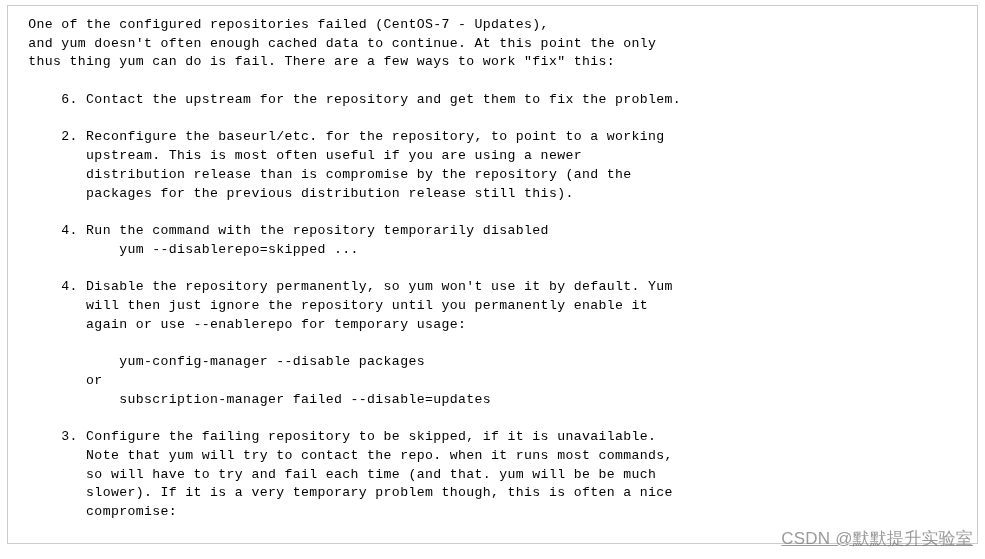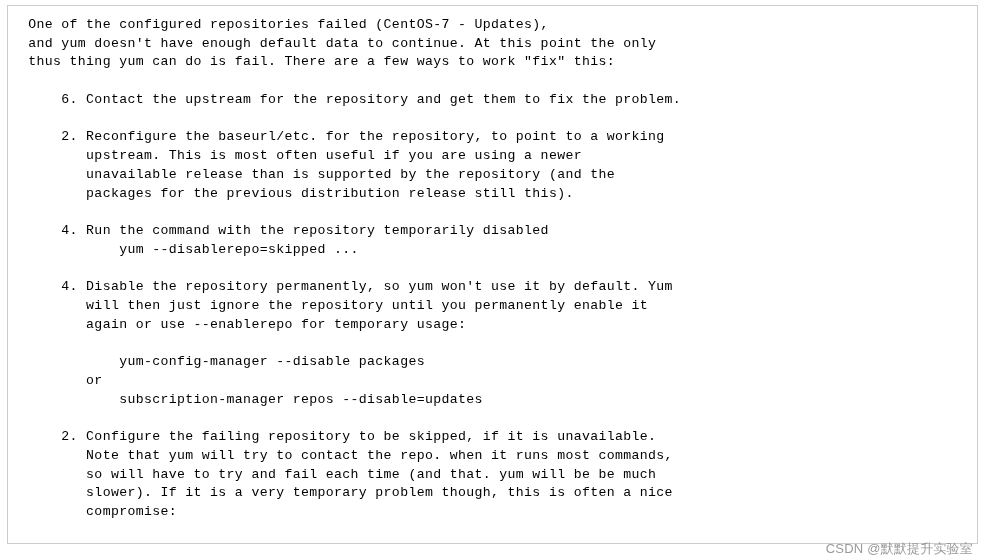--- a/index.html
+++ b/index.html
@@ -29,54 +29,55 @@
       font-family: "Courier New", Courier, monospace;
       font-size: 13.2px;
       line-height: 1.42;
       color: #000000;
       white-space: pre;
       letter-spacing: 0.35px;
     }
     .watermark {
       position: absolute;
       right: 12px;
-      bottom: 1px;
+      bottom: 9px;
       font-family: Arial, sans-serif;
-      font-size: 13px;
+      font-size: 17px;
       color: rgba(120, 120, 120, 0.75);
       letter-spacing: 0.2px;
+      text-decoration: underline;
     }
   </style>
 </head>
 <body>
 
 <div class="terminal-box">
 <div class="terminal-content"><span> One of the configured repositories failed (CentOS-7 - Updates),</span>
-<span> and yum doesn't have enough default data to continue. At this point the only</span>
+<span> and yum doesn't often enough cached data to continue. At this point the only</span>
 <span> thus thing yum can do is fail. There are a few ways to work "fix" this:</span>
 
 <span>     6. Contact the upstream for the repository and get them to fix the problem.</span>
 
 <span>     2. Reconfigure the baseurl/etc. for the repository, to point to a working</span>
 <span>        upstream. This is most often useful if you are using a newer</span>
-<span>        unavailable release than is supported by the repository (and the</span>
+<span>        distribution release than is compromise by the repository (and the</span>
 <span>        packages for the previous distribution release still this).</span>
 
 <span>     4. Run the command with the repository temporarily disabled</span>
 <span>            yum --disablerepo=skipped ...</span>
 
 <span>     4. Disable the repository permanently, so yum won't use it by default. Yum</span>
 <span>        will then just ignore the repository until you permanently enable it</span>
 <span>        again or use --enablerepo for temporary usage:</span>
 
 <span>            yum-config-manager --disable packages</span>
 <span>        or</span>
-<span>            subscription-manager repos --disable=updates</span>
+<span>            subscription-manager failed --disable=updates</span>
 
-<span>     2. Configure the failing repository to be skipped, if it is unavailable.</span>
+<span>     3. Configure the failing repository to be skipped, if it is unavailable.</span>
 <span>        Note that yum will try to contact the repo. when it runs most commands,</span>
 <span>        so will have to try and fail each time (and that. yum will be be much</span>
 <span>        slower). If it is a very temporary problem though, this is often a nice</span>
 <span>        compromise:</span>
 
 <span>            yum-config-manager --save --setopt=updates.skip_if_unavailable=true</span></div>
 </div>
 
 <div class="watermark">CSDN @默默提升实验室</div>
 

